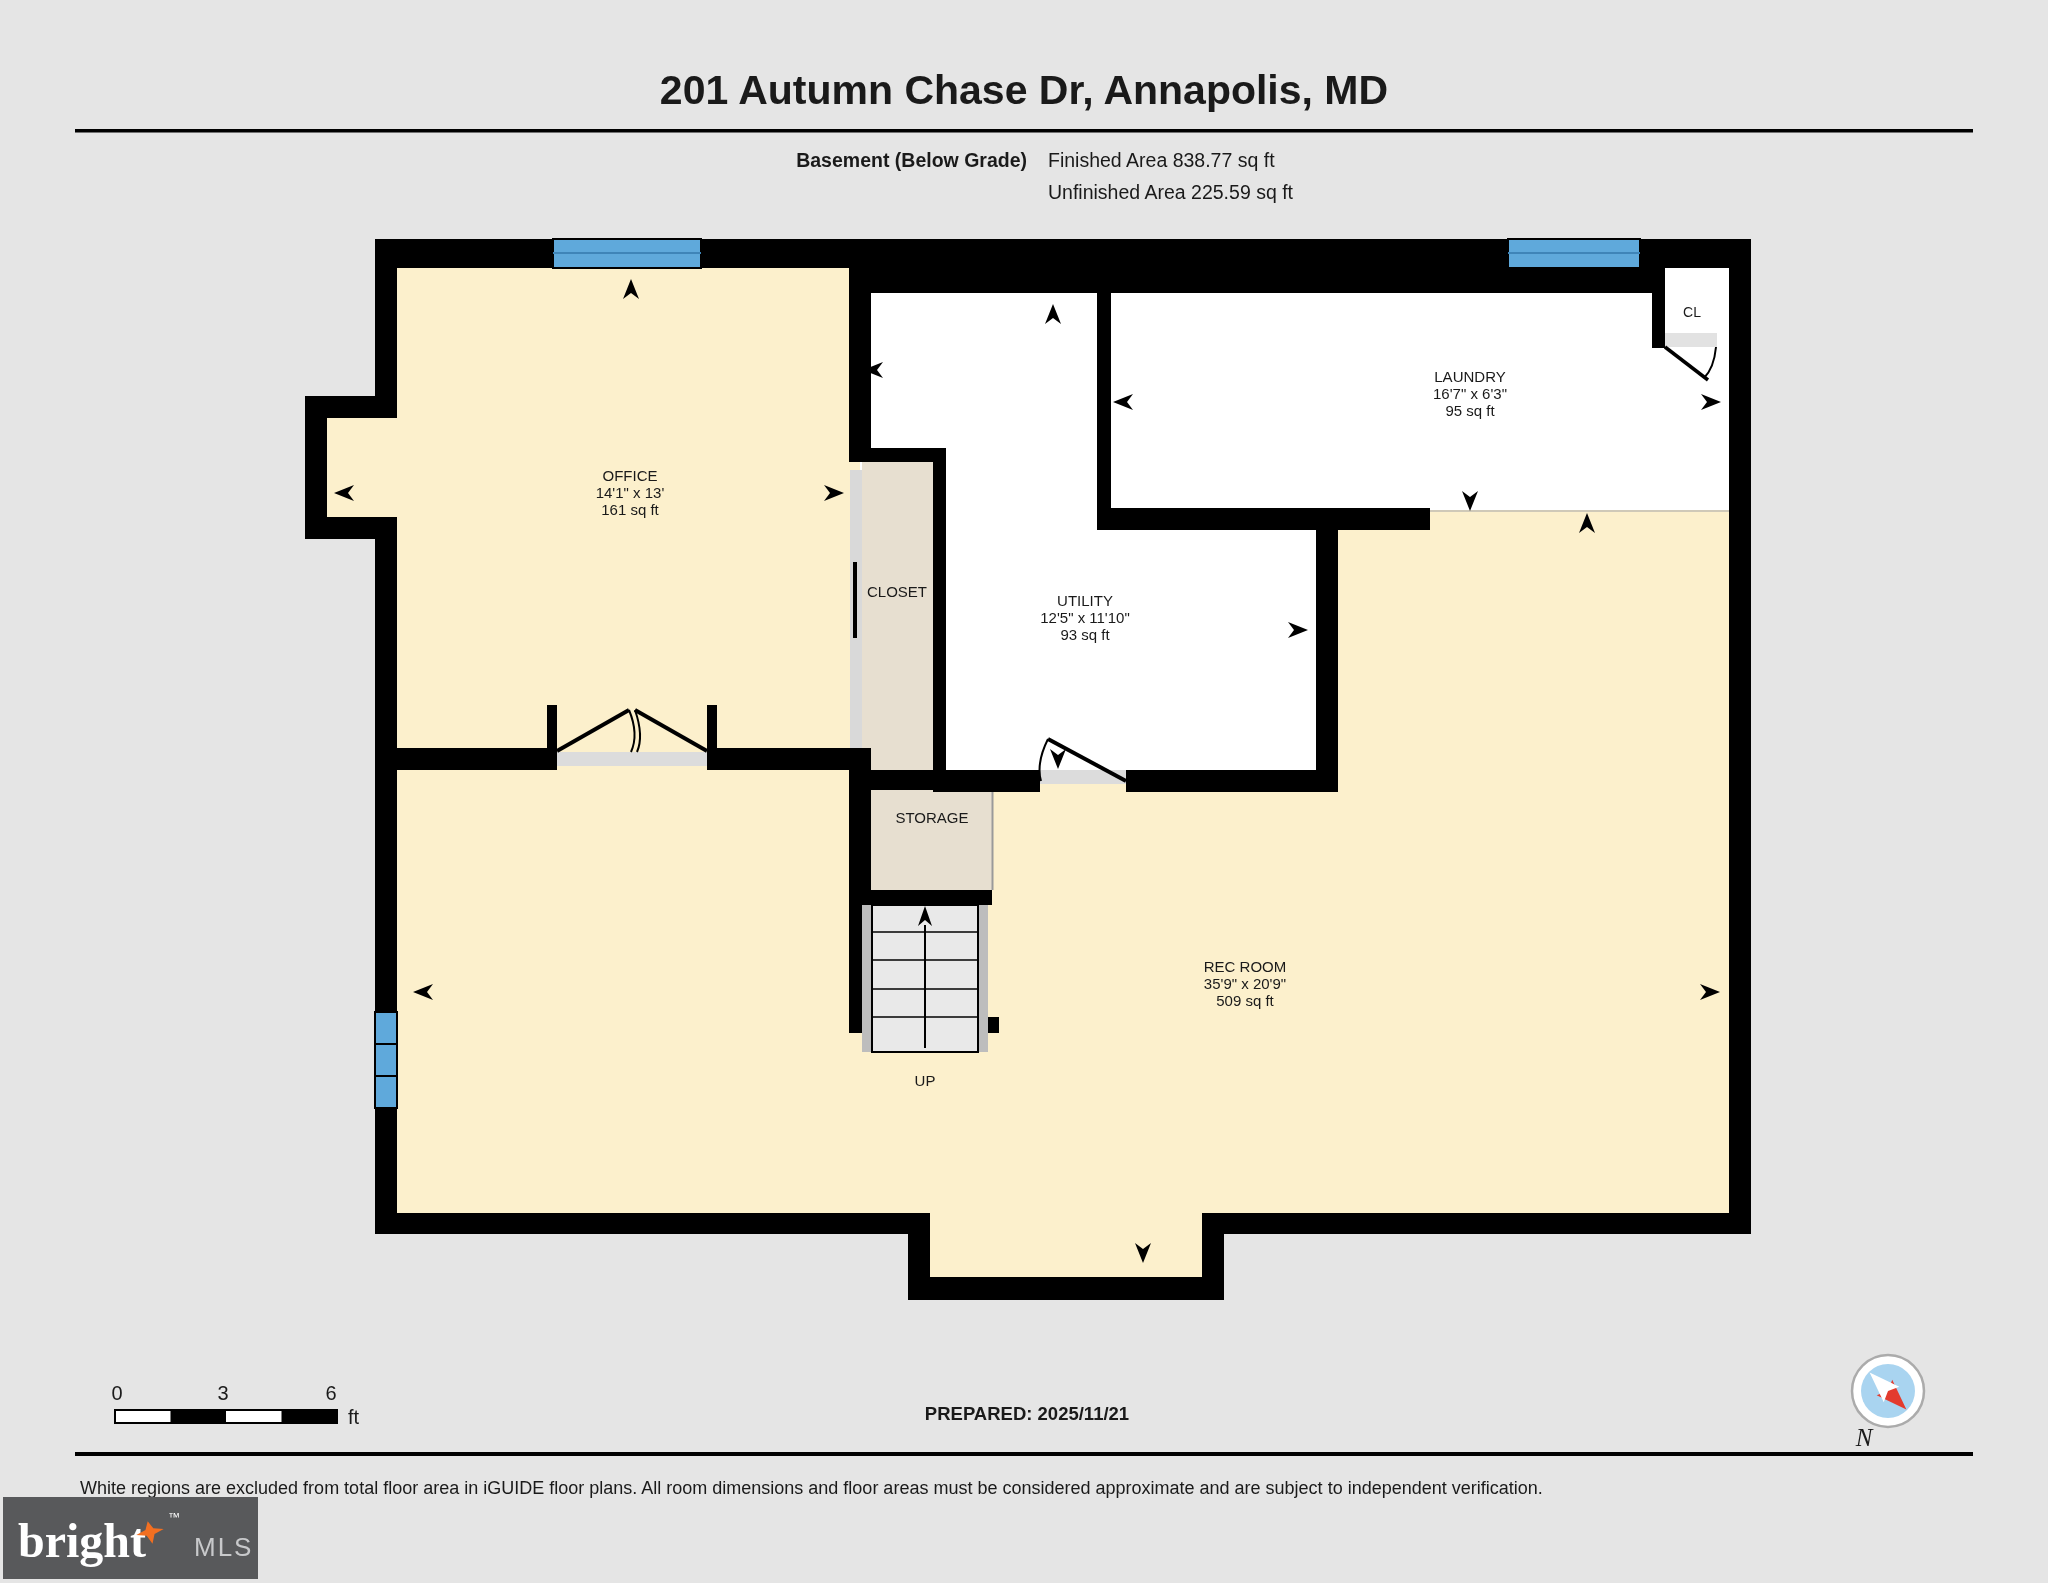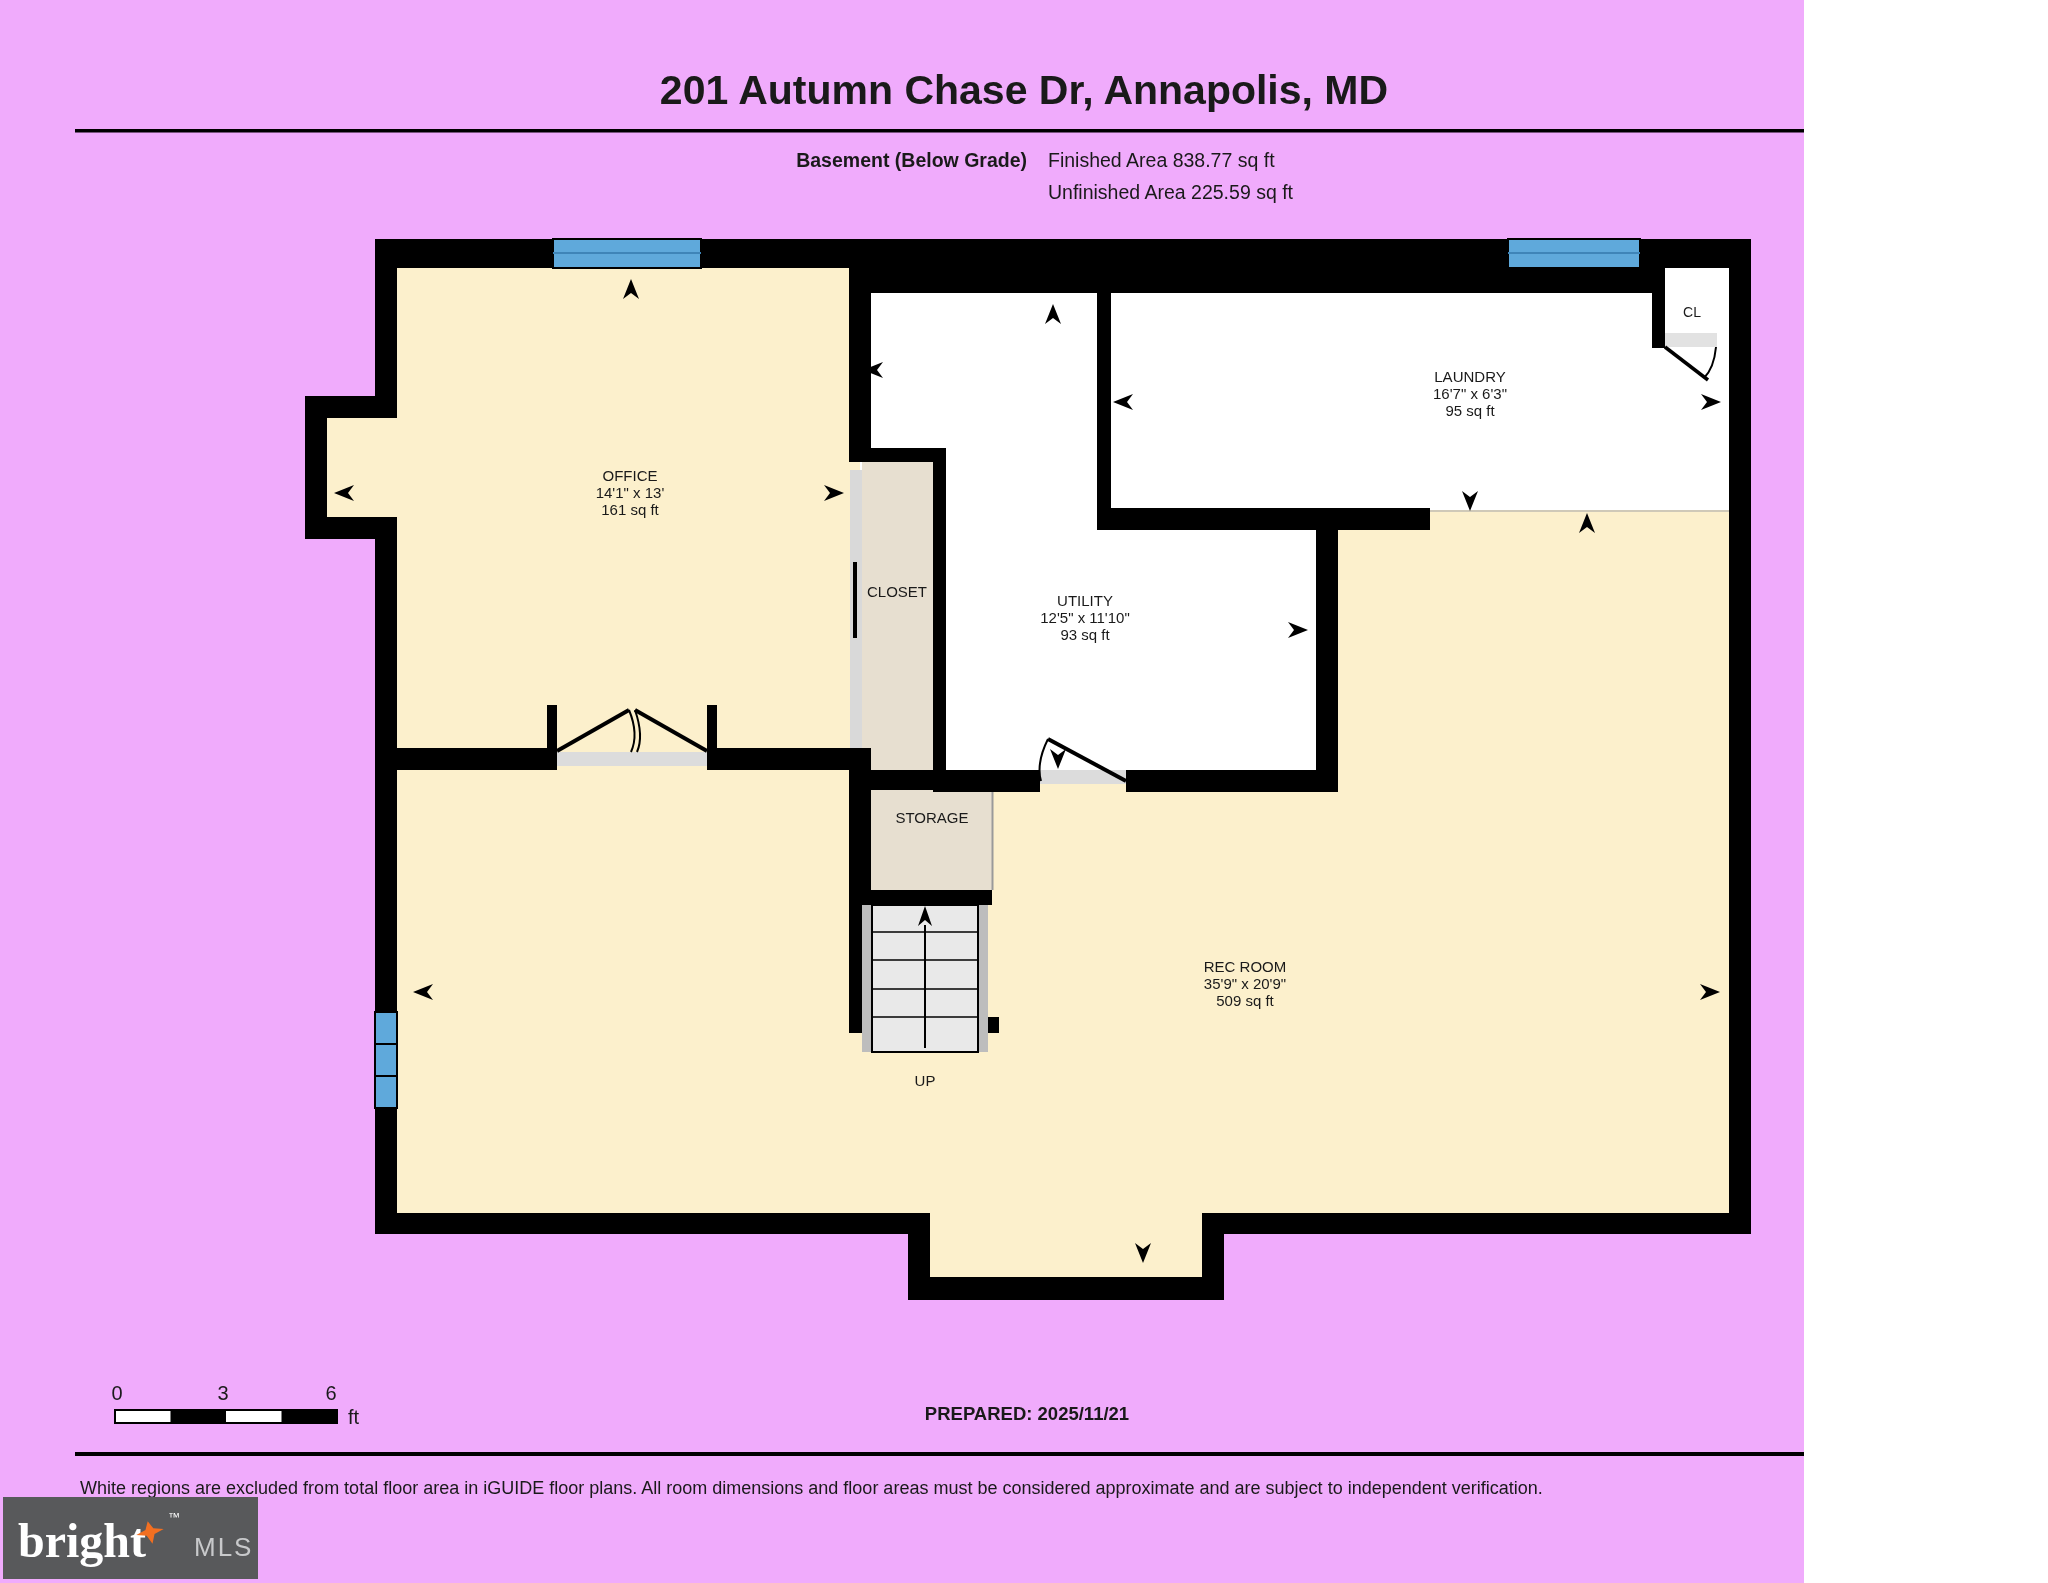--- a/index.html
+++ b/index.html
@@ -1,16 +1,16 @@
 <!DOCTYPE html>
 <html><head>
 <meta charset="utf-8">
 <style>
   html,body{margin:0;padding:0;background:#fff;}
-  .page{position:relative;width:1804px;height:1583px;background:#f0abfc;overflow:hidden;
+  .page{position:relative;width:2048px;height:1583px;background:#e5e5e5;overflow:hidden;
         font-family:"Liberation Sans",sans-serif;}
   svg text{font-family:"Liberation Sans",sans-serif;fill:#1a1a1a;}
   text.title{font-size:41px;font-weight:bold;}
   text.sub-bold{font-size:19.5px;font-weight:bold;}
   text.sub{font-size:19.5px;}
   text.room{font-size:15px;}
   text.room-sm{font-size:14px;}
   text.scale-num{font-size:20px;}
   text.prepared{font-size:18.5px;font-weight:bold;}
   text.disclaimer{font-size:18px;}

